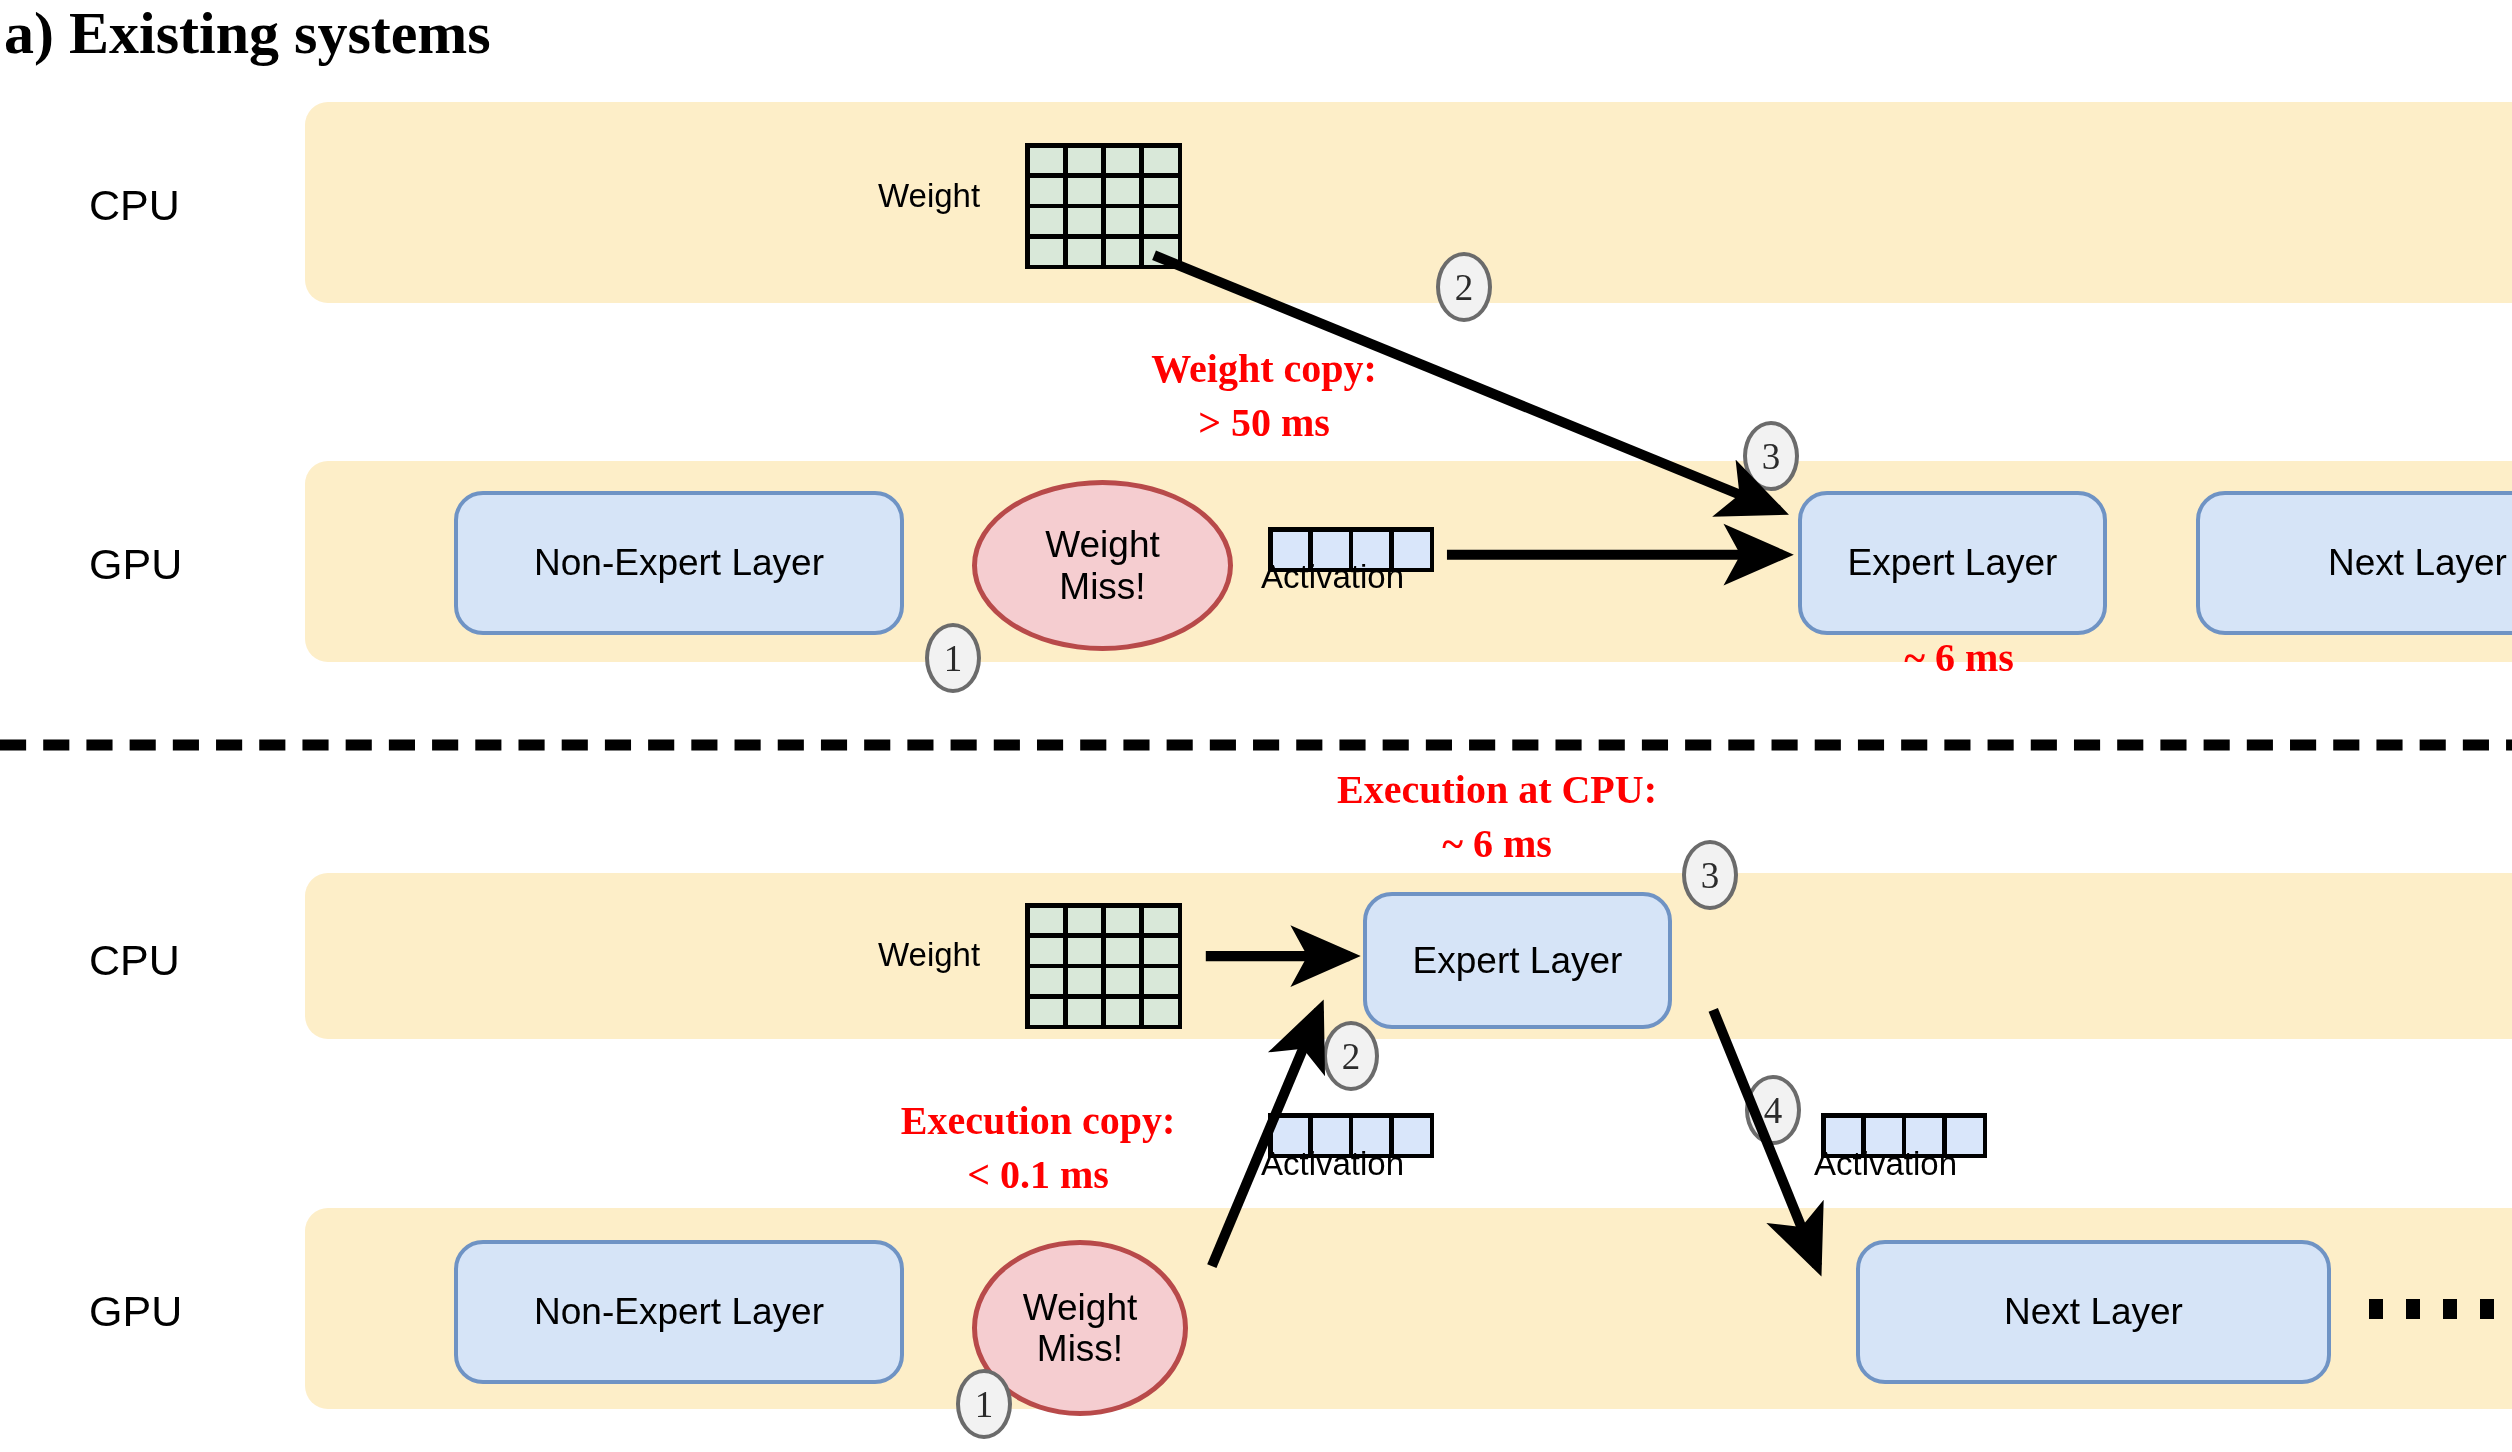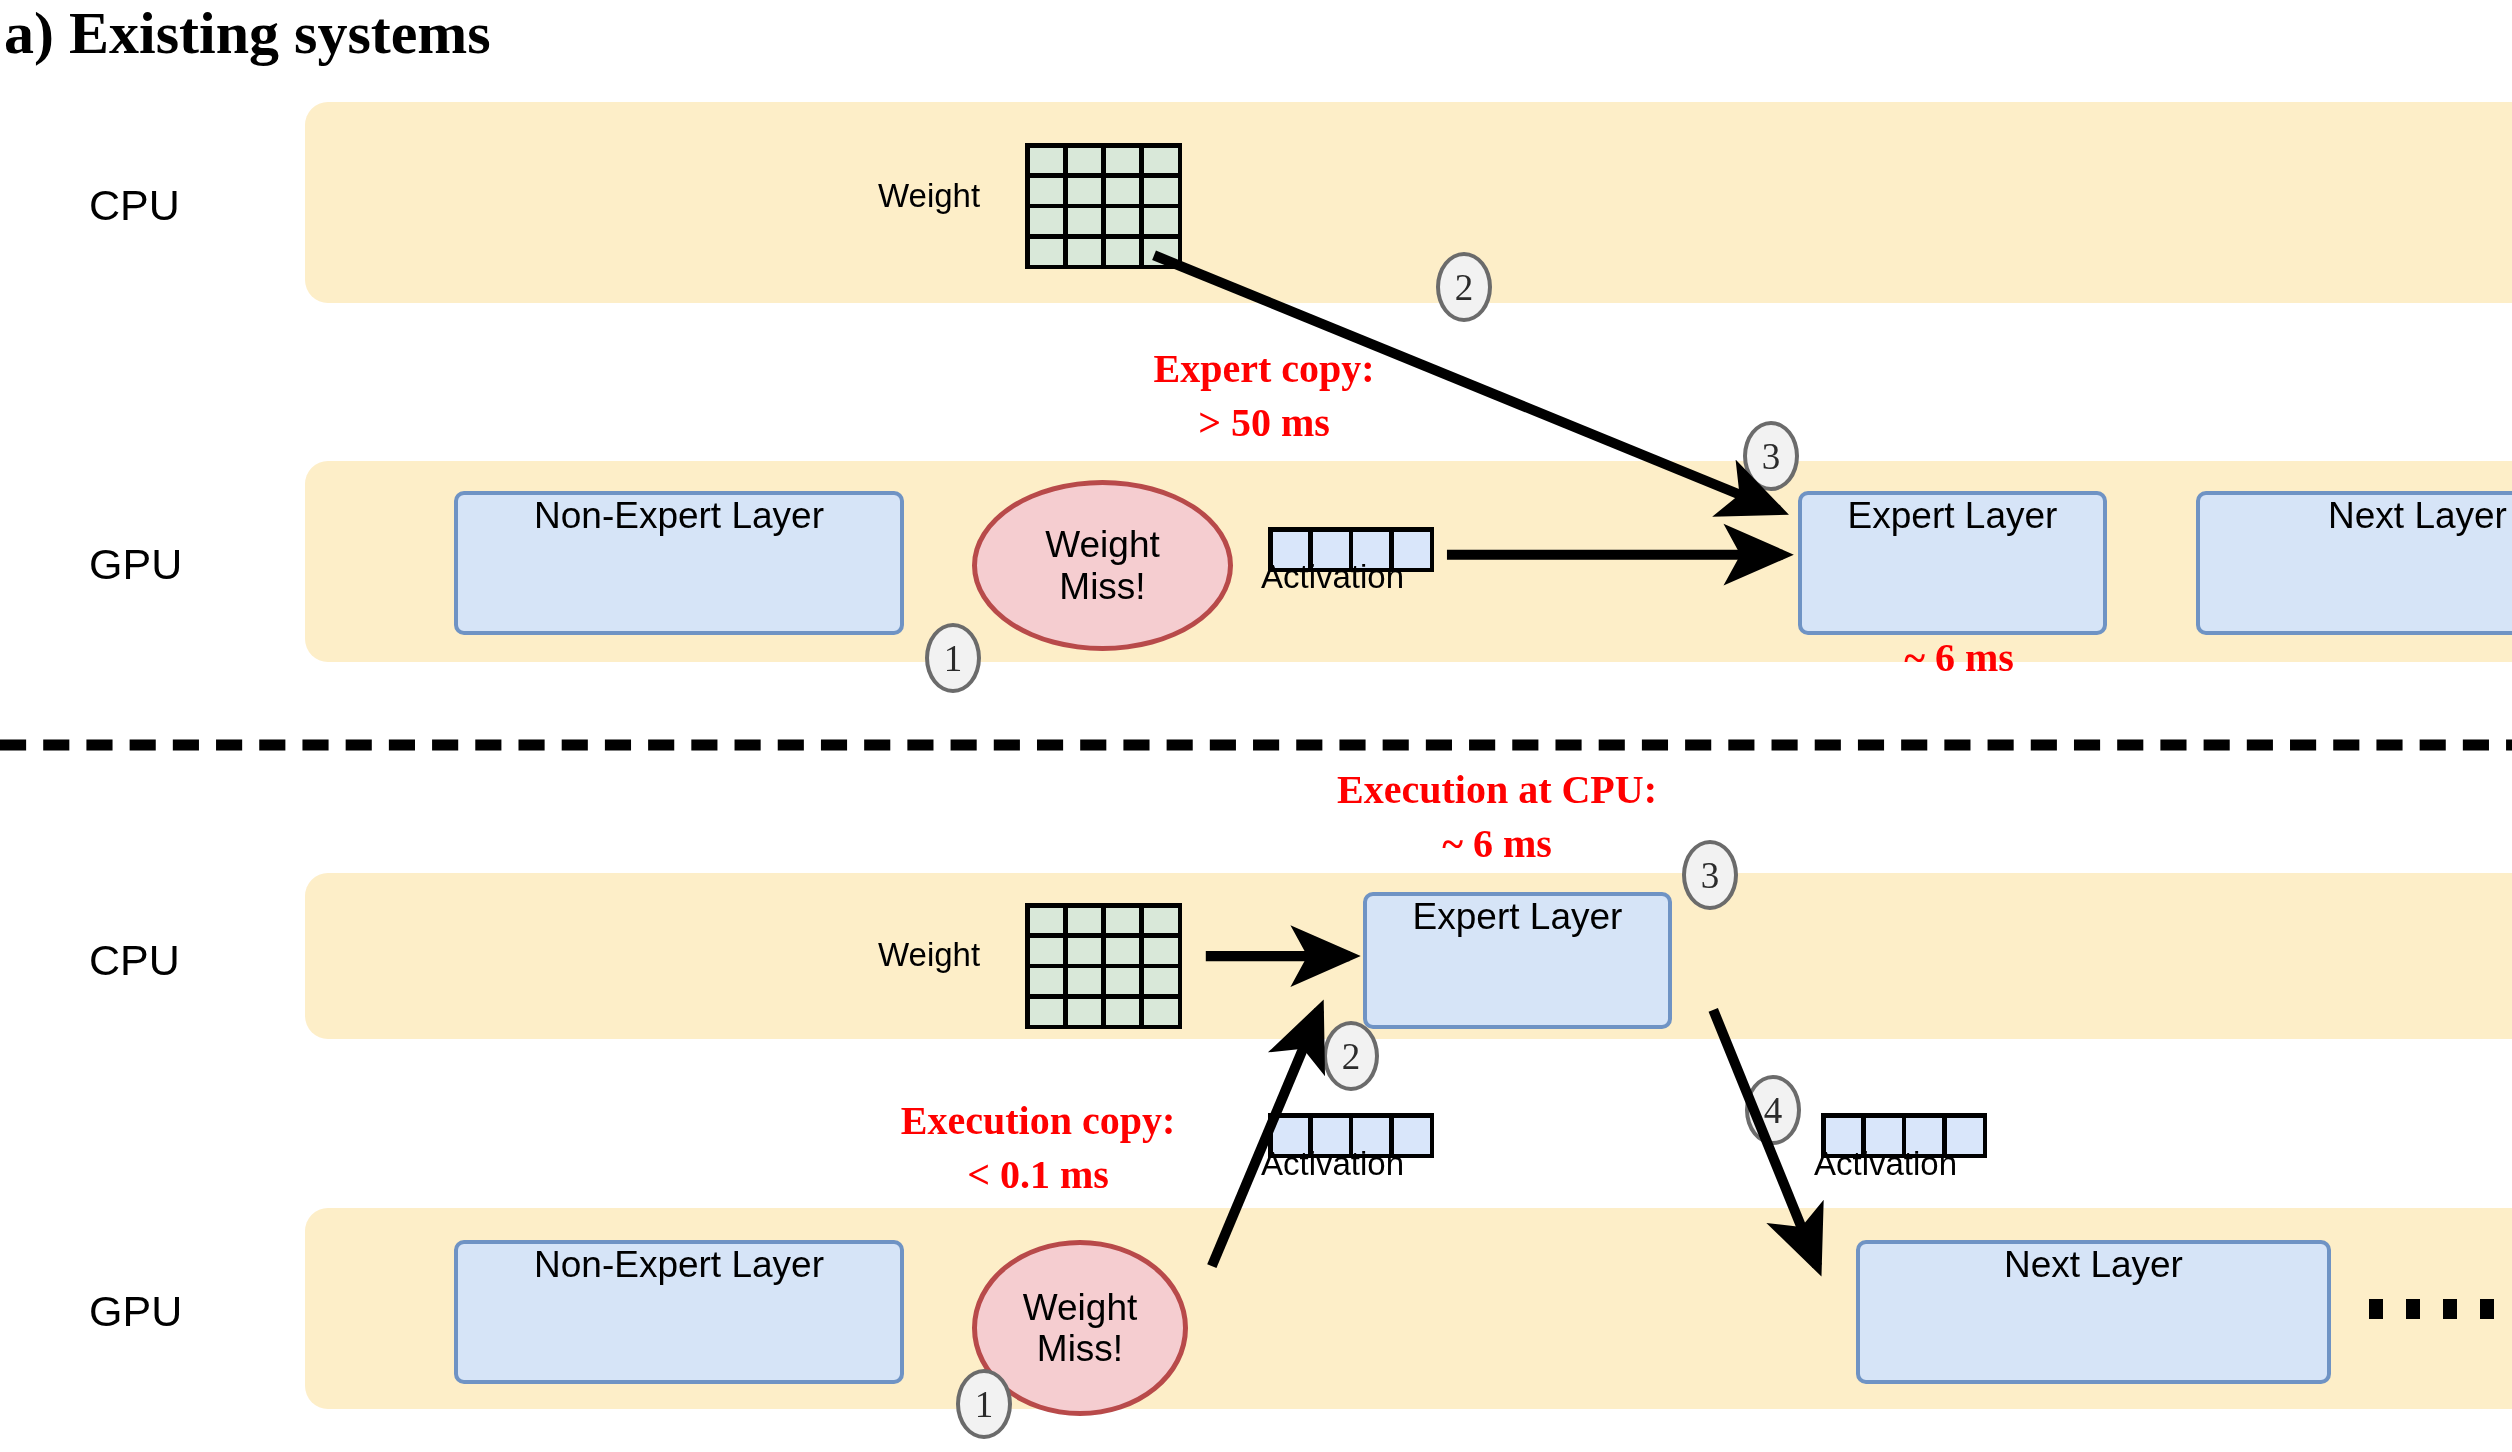--- a/index.html
+++ b/index.html
@@ -2,21 +2,21 @@
 <html style="font-size:8px"><head>
 <meta charset="utf-8">
 <style>
   html,body{margin:0;padding:0;background:#ffffff;}
   body{width:3326px;height:1452px;font-family:"Liberation Sans",sans-serif;overflow:hidden;}
   #stage{position:relative;width:3326px;height:1452px;background:#fff;}
   svg.layer{position:absolute;left:0;top:0;width:3326px;height:1452px;overflow:visible;}
   .sect-title{position:absolute;font-family:"Liberation Serif",serif;font-weight:bold;font-size:60px;color:#000;white-space:nowrap;line-height:1;}
   .lane-label{position:absolute;font-family:"Liberation Sans",sans-serif;font-size:43px;color:#000;white-space:nowrap;}
   .lane-bar{position:absolute;background:#fdeec8;border-radius:23px;}
-  .proc-box{position:absolute;background:#d6e4f7;border:4.5px solid #6f93c4;border-radius:10px;display:flex;justify-content:center;}
+  .proc-box{position:absolute;background:#d6e4f7;border:4.5px solid #6f93c4;border-radius:29px;display:flex;align-items:center;justify-content:center;}
   .proc-box span{font-family:"Liberation Sans",sans-serif;font-size:37px;color:#000;white-space:nowrap;}
   .miss-ellipse{position:absolute;background:#f5cdd0;border:5.5px solid #b84a4a;border-radius:50%;display:flex;flex-direction:column;align-items:center;justify-content:center;}
   .miss-ellipse span{font-family:"Liberation Sans",sans-serif;font-size:37px;color:#000;line-height:1.12;white-space:nowrap;}
   .wmatrix{position:absolute;background:#000;display:grid;grid-template-columns:repeat(4,1fr);grid-template-rows:repeat(4,1fr);gap:4.5px;padding:4.5px;box-sizing:border-box;}
   .wmatrix i{background:#d9e8d9;display:block;}
   .amatrix{position:absolute;background:#000;display:grid;grid-template-columns:repeat(4,1fr);grid-template-rows:1fr;gap:4.5px;padding:4.5px;box-sizing:border-box;}
   .amatrix i{background:#d9e6fa;display:block;}
   .small-label{position:absolute;font-family:"Liberation Sans",sans-serif;font-size:33px;color:#000;white-space:nowrap;}
   .red-note{position:absolute;font-family:"Liberation Serif",serif;font-weight:bold;font-size:40px;color:#ff0000;text-align:center;line-height:1.35;white-space:nowrap;}
   .step{position:absolute;width:48px;height:62px;border:4.5px solid #6b6b6b;background:#f2f2f2;border-radius:50%;display:flex;align-items:center;justify-content:center;}
@@ -76,21 +76,21 @@
 
   <div class="proc-box" style="left:1798px;top:491px;width:301px;height:136px;">
     <span>Expert Layer</span>
   </div>
 
   <div class="proc-box" style="left:2196px;top:491px;width:435px;height:136px;">
     <span>Next Layer</span>
   </div>
 
   <div class="red-note" style="left:1103px;top:342px;width:322px;">
-    <div>Expert copy:</div>
+    <div>Weight copy:</div>
     <div>&gt; 50 ms</div>
   </div>
   <div class="red-note" style="left:1738px;top:631px;width:442px;">
     <div>~ 6 ms</div>
   </div>
 
   <div class="step" style="left:925px;top:623px;">
     <span>1</span>
   </div>
   <div class="step" style="left:1436px;top:252px;">

